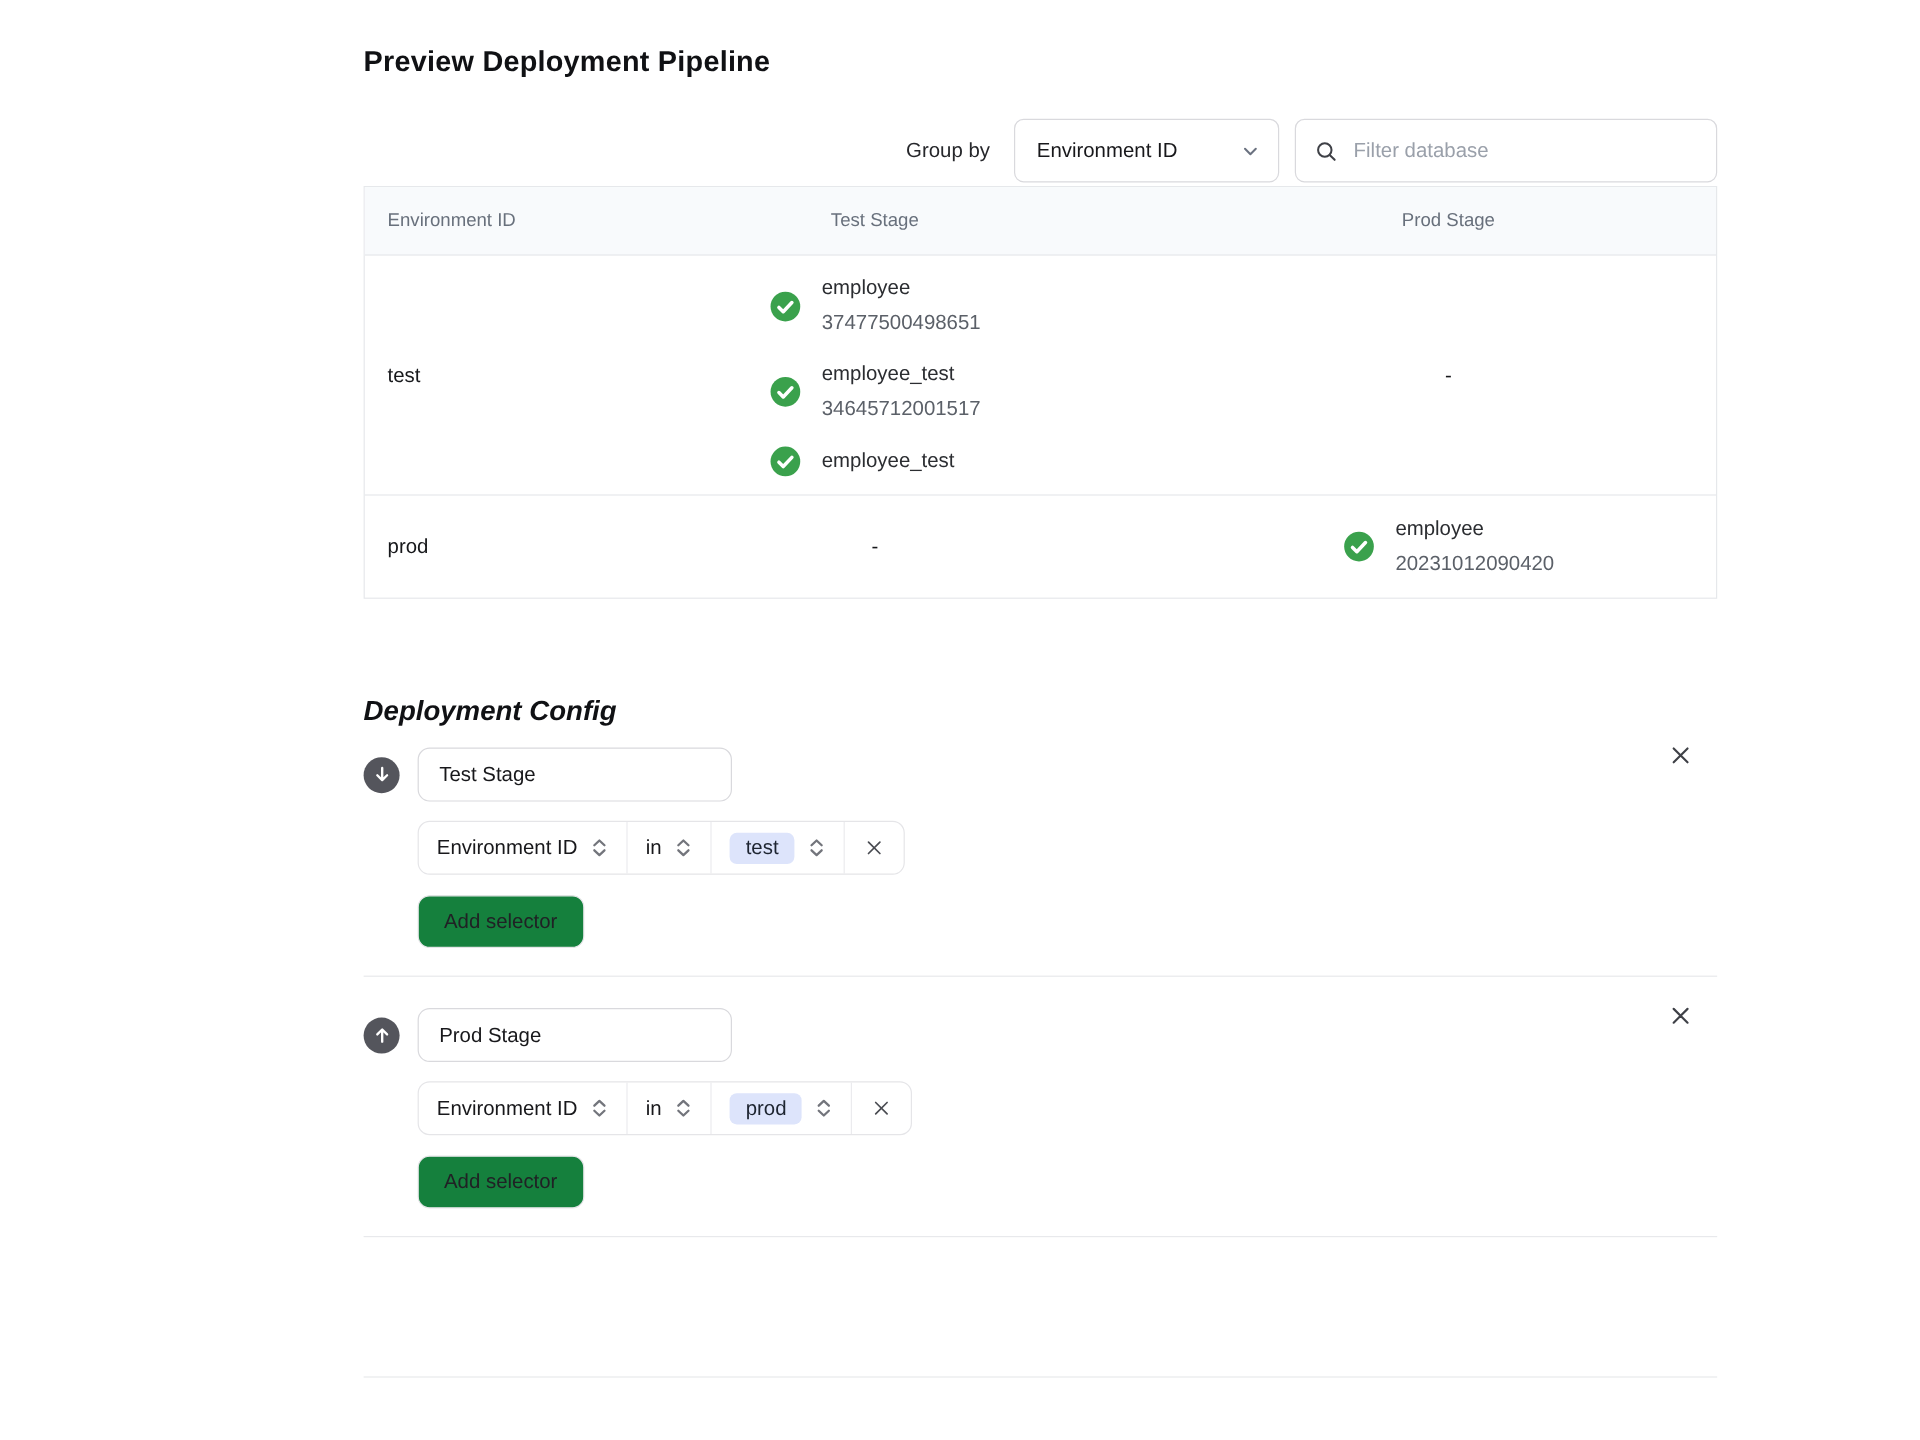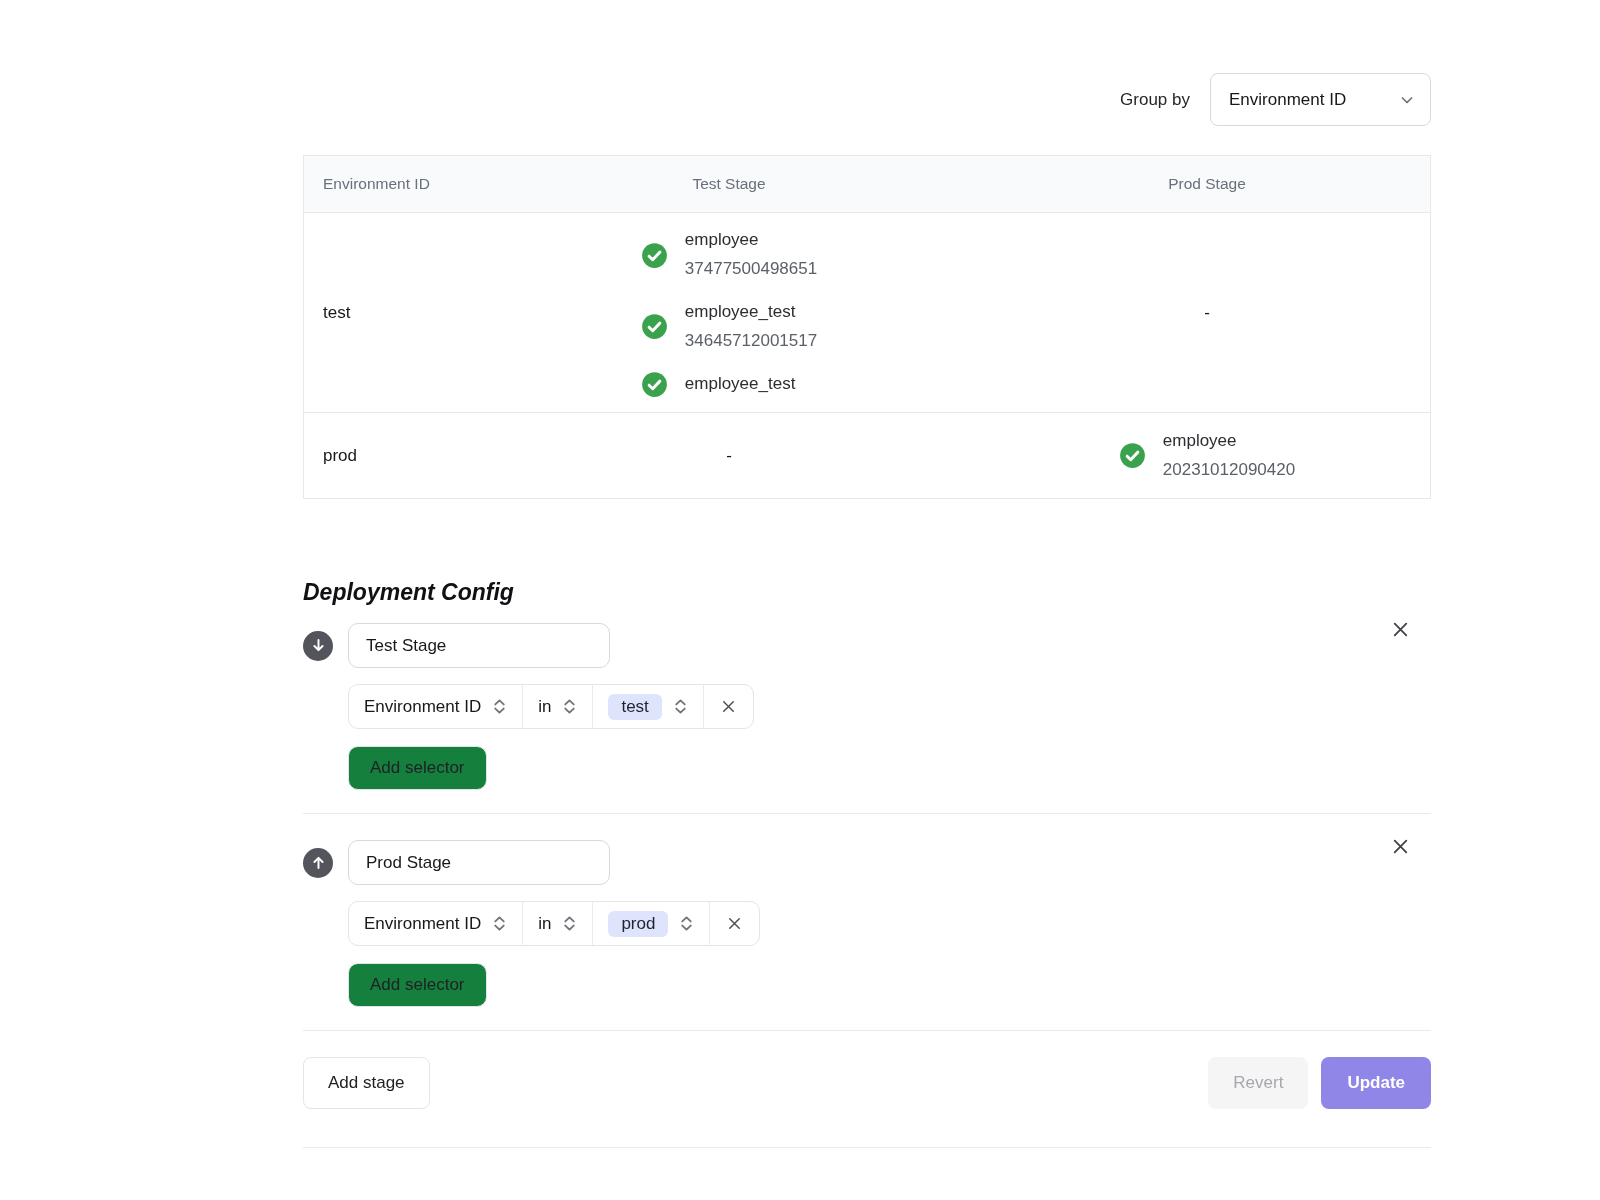--- a/index.html
+++ b/index.html
@@ -6,21 +6,21 @@
   body {
     width:1600px; height:1200px; background:#ffffff; position:relative;
     font-family:"Liberation Sans","DejaVu Sans",sans-serif; color:#18181b;
     overflow:hidden;
   }
   .container { position:absolute; left:303px; top:0; width:1128px; height:1200px; }
 
   .page-title { position:absolute; top:22px; left:0; font-size:24px; font-weight:700; color:#101114; letter-spacing:.2px; }
 
   
-  .toolbar { position:absolute; top:73px; right:0; height:53px; display:flex; align-items:center; gap:13px;justify-content:space-between; }
+  .toolbar { position:absolute; top:99px; right:0; height:53px; display:flex; align-items:center; gap:13px;justify-content:space-between; }
   .group-by-label { font-size:17px; color:#26272b; margin-right:7px; }
   .select-box { width:221px; height:53px; border:1px solid #d9d9dd; border-radius:8px; background:#fff;
     display:flex; align-items:center; justify-content:space-between; padding:0 15px 0 18px; box-sizing:border-box;
     font-size:17px; color:#18181b; cursor:pointer; }
   .search-box { width:352px; height:53px; border:1px solid #d9d9dd; border-radius:8px; background:#fff;
     display:flex; align-items:center; gap:11px; padding:0 15px; box-sizing:border-box; }
   .search-box input { border:none; outline:none; flex:1; font-size:17px; font-family:inherit; color:#18181b; background:transparent; }
   .search-box input::placeholder { color:#9aa0aa; }
 
   
@@ -77,30 +77,40 @@
   .update-btn { height:52px; padding:0 26px; border:none; border-radius:8px; background:#8f86e8; color:#ffffff;
     font-size:17px; font-weight:700; font-family:inherit; cursor:pointer; }
 
   svg { display:block; }
 </style>
 </head>
 <body>
 
 <div class="container">
 
+  <h1 class="page-title">Preview Deployment Pipeline</h1>
 
   <div class="toolbar">
     <span class="group-by-label">Group by</span>
     <div class="select-box">
       <span>Environment ID</span>
       <span>
         <svg width="16" height="16" viewBox="0 0 16 16">
             <path d="M3.5 6 L8 10.5 L12.5 6" fill="none" stroke="#6b7280" stroke-width="1.7" stroke-linecap="round" stroke-linejoin="round"></path>
           </svg>
       </span>
+    </div>
+    <div class="search-box">
+      <span>
+        <svg width="20" height="20" viewBox="0 0 20 20">
+            <circle cx="9" cy="9" r="5.6" fill="none" stroke="#3f4147" stroke-width="1.7"></circle>
+            <line x1="13.3" y1="13.3" x2="17.2" y2="17.2" stroke="#3f4147" stroke-width="1.7" stroke-linecap="round"></line>
+          </svg>
+      </span>
+      <input type="text" placeholder="Filter database" style="">
     </div>
   </div>
 
   <div class="pipeline-table">
     <div class="thead">
       <div class="th th-first">Environment ID</div>
       <div class="th th-center">Test Stage</div>
       <div class="th th-center">Prod Stage</div>
     </div>
 
@@ -287,23 +297,16 @@
         </div>
       </div>
     </div>
     <div>
       <button class="add-selector-btn">Add selector</button>
     </div>
   </div>
 
   <div class="divider divider-2"></div>
 
-  <div class="footer">
-    <button class="add-stage-btn">Add stage</button>
-    <div class="footer-right">
-      <button class="revert-btn">Revert</button>
-      <button class="update-btn">Update</button>
-    </div>
-  </div>
 
   <div class="divider divider-3"></div>
 
 </div>
 
 </body></html>

